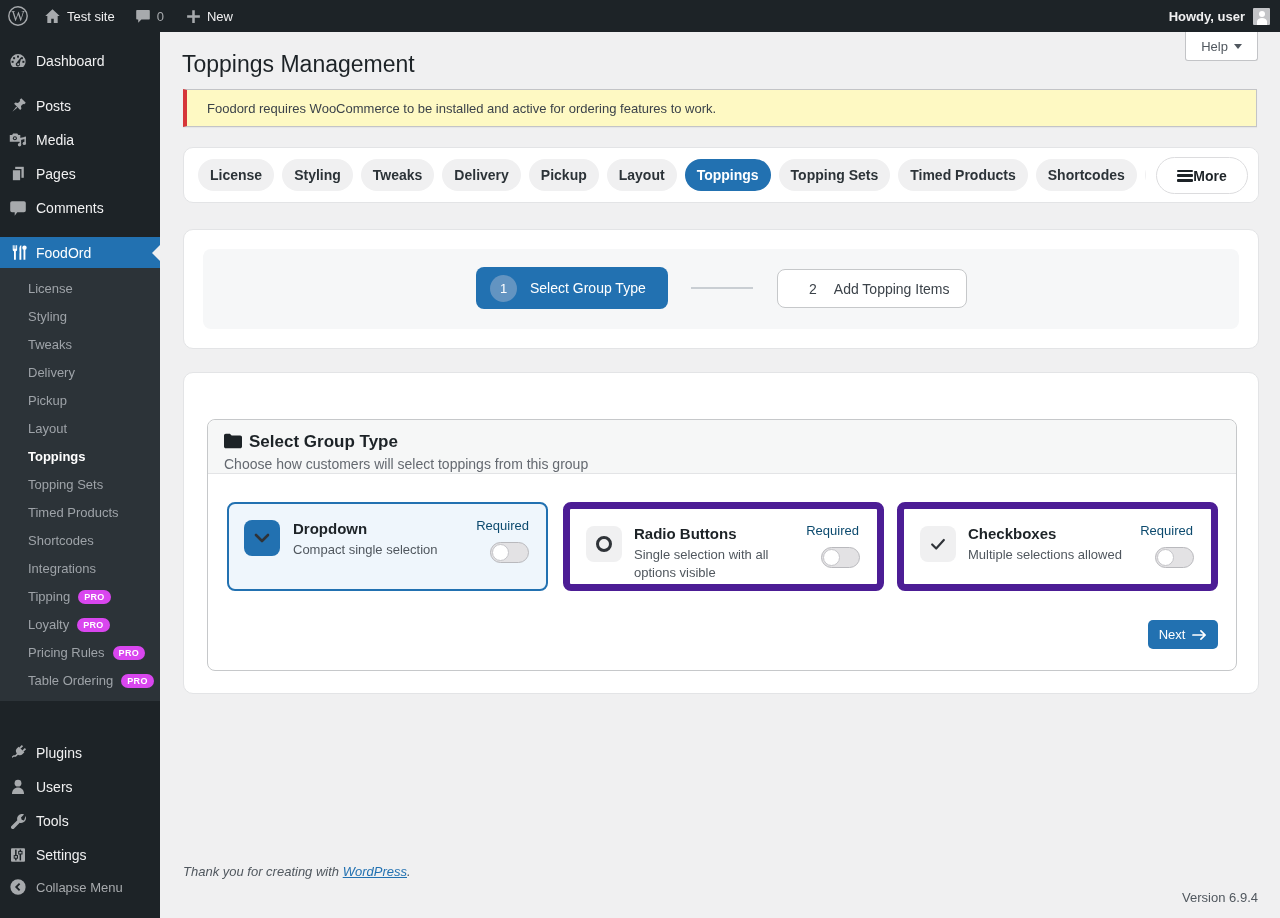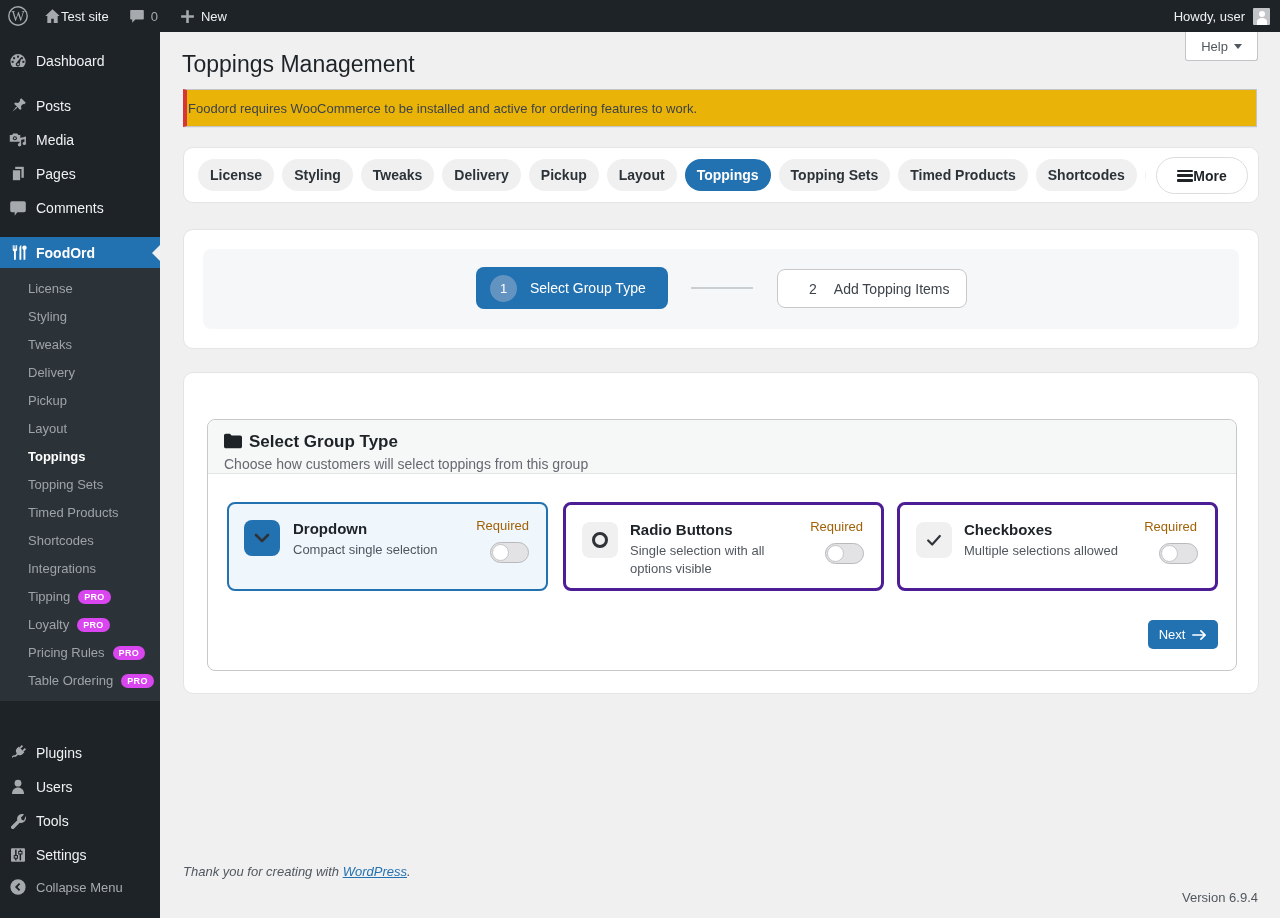--- a/index.html
+++ b/index.html
@@ -5,44 +5,44 @@
 * { margin:0; padding:0; box-sizing:border-box; }
 html,body { width:1280px; height:918px; overflow:hidden; }
 body { font-family:"Liberation Sans", sans-serif; background:#f0f0f1; position:relative; }
 
 
 #adminbar { position:absolute; left:0; top:0; width:1280px; height:32px; background:#1d2327; color:#f0f0f1; font-size:13px; z-index:50; }
 #adminbar .left { position:absolute; left:0; top:0; height:32px; display:flex; align-items:center; }
 #adminbar .item { display:flex; align-items:center; height:32px; padding:0 8px; color:#f0f0f1; }
 #adminbar svg { display:block; }
 #ab-num { color:#a7aaad; margin-left:6px; }
-#ab-howdy { position:absolute; right:10px; top:0; height:32px; display:flex; align-items:center; gap:8px; color:#f0f0f1; }
+#ab-howdy { position:absolute; right:10px; top:0; height:32px; display:flex; align-items:center; gap:8px; color:#f0f0f1;font-weight:bold; }
 #ab-howdy .avatar { width:17px; height:17px; background:#c3c4c7; border-radius:1px; position:relative; overflow:hidden; }
 #ab-howdy .avatar .head { position:absolute; left:5.5px; top:3px; width:6px; height:6px; border-radius:50%; background:#fff; }
 #ab-howdy .avatar .bod { position:absolute; left:3.5px; top:10.5px; width:10px; height:7px; border-radius:50% 50% 0 0; background:#fff; }
 
 
 #sidebar { position:absolute; left:0; top:32px; width:160px; height:886px; background:#1d2327; color:#f0f0f1; z-index:40; }
 .mi { position:absolute; left:0; width:160px; height:34px; display:flex; align-items:center; font-size:14px; color:#f0f0f1; }
 .mi .ico { width:20px; height:20px; margin-left:8px; margin-right:8px; display:flex; align-items:center; justify-content:center; color:#a7aaad; }
-.mi.active { background:#2271b1; color:#fff; z-index:2;font-weight:bold; }
+.mi.active { background:#2271b1; color:#fff; z-index:2; }
 .mi.active .ico { color:#fff; }
 .notch { position:absolute; right:0; top:50%; margin-top:-8px; width:0; height:0; border-style:solid; border-width:8px 8px 8px 0; border-color:transparent #f0f0f1 transparent transparent; }
 #submenu { position:absolute; left:0; top:236px; width:160px; background:#2c3338; padding:7px 0 6px 0; z-index:1; }
 .smi { height:28px; line-height:28px; padding-left:28px; font-size:13px; color:#9ea3a8; display:flex; align-items:center; }
 .smi.current { color:#fff; font-weight:bold; }
 .pro { display:inline-block; margin-left:8px; background:#d946ef; color:#fff; font-size:9px; font-weight:bold; line-height:14px; padding:0 6px; border-radius:7px; letter-spacing:.3px; }
 #collapse { position:absolute; left:0; top:838px; width:160px; height:34px; display:flex; align-items:center; color:#a7aaad; font-size:13px;text-align:right; }
 #collapse .ico { width:20px; height:20px; margin:0 8px; display:flex; align-items:center; justify-content:center; }
 
 
 h1 { position:absolute; left:182px; top:50px; font-size:23px; font-weight:400; color:#1d2327; line-height:29px; }
 #help { position:absolute; left:1185px; top:32px; width:73px; height:29px; background:#fff; border:1px solid #c3c4c7; border-top:none; border-radius:0 0 3px 3px; display:flex; align-items:center; justify-content:center; gap:6px; font-size:13px; color:#50575e; }
 #help .tri { width:0; height:0; border-left:4.5px solid transparent; border-right:4.5px solid transparent; border-top:5.5px solid #50575e; margin-top:1px; }
-#notice { position:absolute; left:183px; top:89px; width:1074px; height:38px; background:#eab308; border:1px solid #c3c4c7; border-left:4px solid #d63638; box-shadow:0 1px 1px rgba(0,0,0,.04); display:flex; align-items:center; font-size:13px; color:#3c434a; padding-left:1px; }
+#notice { position:absolute; left:183px; top:89px; width:1074px; height:38px; background:#fef9c3; border:1px solid #c3c4c7; border-left:4px solid #d63638; box-shadow:0 1px 1px rgba(0,0,0,.04); display:flex; align-items:center; font-size:13px; color:#3c434a; padding-left:20px; }
 
 
 #tabcard { position:absolute; left:183px; top:147px; width:1076px; height:56px; background:#fff; border-radius:10px; border:1px solid #e3e4e6; overflow:hidden; }
 #tabrow { position:absolute; left:14px; top:11px; display:flex; gap:8px; white-space:nowrap; }
 .pill { height:32px; line-height:32px; padding:0 12px; border-radius:16px; background:#f0f0f1; color:#2c3338; font-size:14px; font-weight:bold; }
 .pill.active { background:#2271b1; color:#fff; }
 #tabfade { position:absolute; right:0; top:0; width:112px; height:56px; background:#fff; }
 #morebtn { position:absolute; right:10px; top:9px; width:92px; height:37px; border:1px solid #dcdcde; border-radius:19px; background:#fff; display:flex; align-items:center; justify-content:center; gap:0; font-size:14px; font-weight:bold; color:#1d2327; }
 .burger { width:16px; height:12px; display:flex; flex-direction:column; justify-content:space-between; }
 .burger i { display:block; height:2.5px; background:#1d2327; border-radius:1px; }
@@ -56,30 +56,30 @@
 #step2 { position:absolute; left:593px; top:39px; width:190px; height:39px; background:#fff; border:1px solid #c6c8ca; border-radius:8px; display:flex; align-items:center; color:#3c434a; font-size:14px; }
 #step2 .num { margin-left:31px; margin-right:17px; }
 
 
 #maincard { position:absolute; left:183px; top:372px; width:1076px; height:322px; background:#fff; border-radius:10px; border:1px solid #e3e4e6; }
 #innercard { position:absolute; left:23px; top:46px; width:1030px; height:252px; border:1px solid #c6c8ca; border-radius:8px; background:#fff; }
 #cardhead { height:54px; background:#f6f7f7; border-bottom:1px solid #e3e4e6; border-radius:8px 8px 0 0; position:relative; }
 #cardhead .fico { position:absolute; left:16px; top:13px; }
 #cardhead .t { position:absolute; left:41px; top:12px; font-size:17px; font-weight:bold; color:#1d2327; }
 #cardhead .s { position:absolute; left:16px; top:36px; font-size:14px; color:#646970; }
-.opt { position:absolute; top:82px; height:89px; border-radius:8px; background:#fff; border:3px solid #4c1d95; }
+.opt { position:absolute; top:82px; height:89px; border-radius:8px; background:#fff; border:7px solid #4c1d95; }
 #opt1 { left:19px; width:321px; border:2px solid #2271b1; background:#eff6fc; }
 #opt2 { left:355px; width:321px; }
 #opt3 { left:689px; width:321px; }
 .opt .sq { position:absolute; left:16px; top:17px; width:36px; height:36px; border-radius:8px; background:#f0f0f1; display:flex; align-items:center; justify-content:center; }
 #opt1 .sq { background:#2271b1; left:15px; top:16px; }
 .opt .tt { position:absolute; left:64px; top:16px; font-size:15px; font-weight:bold; color:#1d2327; }
 .opt .ss { position:absolute; left:64px; top:37px; font-size:13px; color:#50575e; line-height:18px; width:165px; }
 #opt3 .ss { width:210px; }
-.opt .req { position:absolute; right:18px; top:14px; font-size:13px; color:#a16207; }
+.opt .req { position:absolute; right:18px; top:14px; font-size:13px; color:#0c4a6e; }
 .opt .tog { position:absolute; right:17px; top:38px; width:39px; height:21px; border-radius:11px; background:#e3e2e4; border:1px solid #b9b9bd; }
 .opt .tog .knob { position:absolute; left:1px; top:1px; width:17px; height:17px; border-radius:50%; background:#fff; border:1px solid #c5c5c9; }
 #opt1 .req { right:17px; }
 #nextbtn { position:absolute; right:18px; bottom:21px; width:70px; height:29px; background:#2271b1; border-radius:5px; display:flex; align-items:center; justify-content:center; gap:7px; color:#fff; font-size:13px; }
 
 
 #footleft { position:absolute; left:183px; top:864px; font-size:13px; font-style:italic; color:#50575e; }
 #footleft a { color:#2271b1; }
 #footright { position:absolute; right:22px; top:890px; font-size:13px; color:#50575e; }
 </style>
@@ -87,21 +87,21 @@
 <body>
 
 <div id="adminbar">
   <div class="left">
     <div class="item" style="padding:0 7px 0 8px;">
       <svg width="20" height="20" viewBox="0 0 20 20">
           <circle cx="10" cy="10" r="9.2" fill="none" stroke="#a7aaad" stroke-width="1.4"></circle>
           <text x="10" y="14.8" text-anchor="middle" font-size="14" font-family="Liberation Serif" fill="#a7aaad">W</text>
         </svg>
     </div>
-    <div class="item" style="padding-left:9px;text-align:center;">
+    <div class="item" style="gap:6px; padding-left:9px;text-align:center;">
       <svg width="17" height="17" viewBox="0 0 20 20" fill="#a7aaad">
           <path d="M10 1.5 1.5 9.5h2.4v8h4.6v-5h3v5h4.6v-8h2.4z"></path>
         </svg>
       <span>Test site</span>
     </div>
     <div class="item" style="gap:0; padding-left:12px;">
       <svg width="16" height="16" viewBox="0 0 20 20" fill="#a7aaad">
           <path d="M2.5 2.5h15a1 1 0 0 1 1 1v10a1 1 0 0 1-1 1H8l-4 4v-4H2.5a1 1 0 0 1-1-1v-10a1 1 0 0 1 1-1z"></path>
         </svg>
       <span id="ab-num">0</span>

